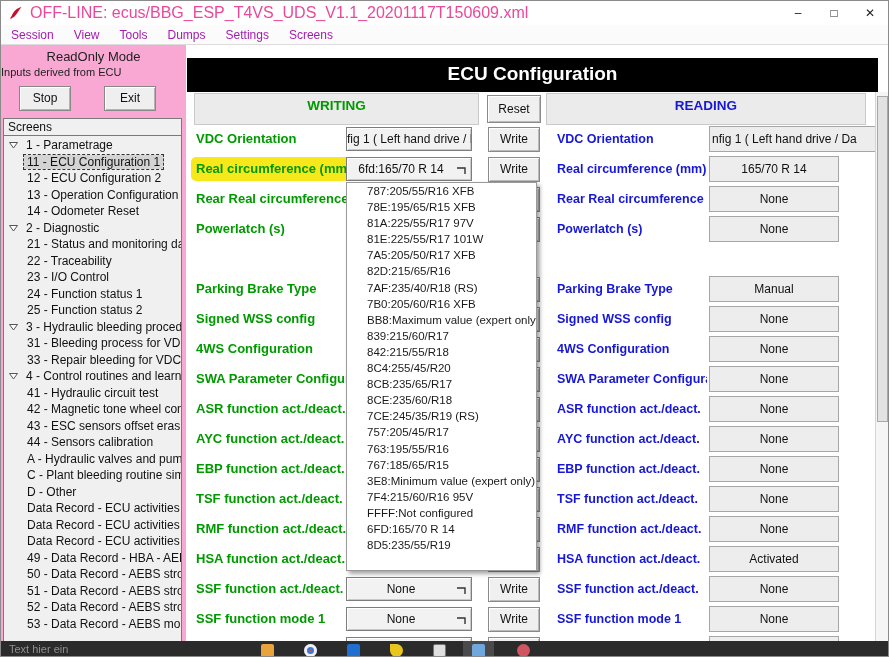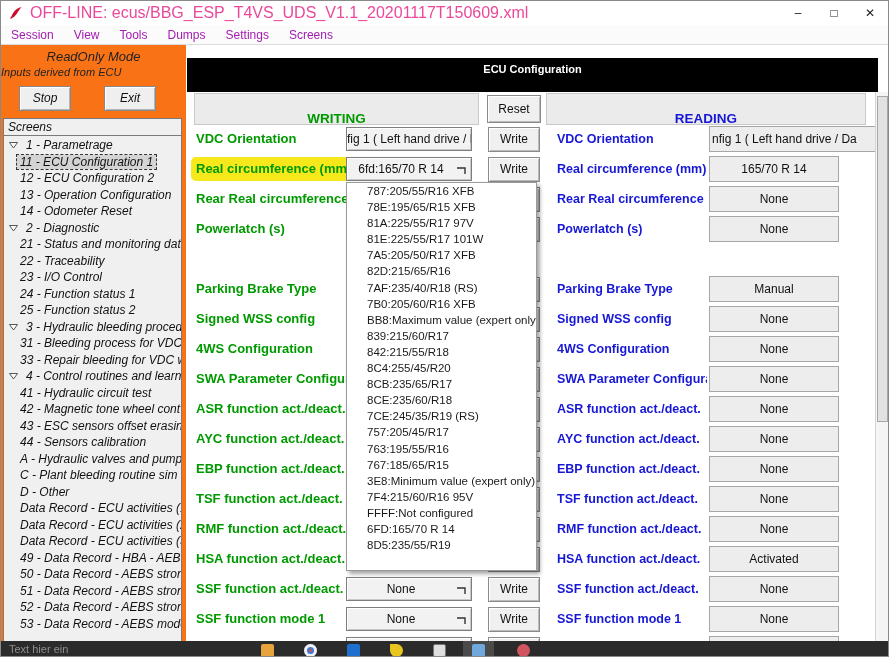--- a/index.html
+++ b/index.html
@@ -14,46 +14,46 @@
   .title-text { font-size:16px; color:#ec4899; white-space:nowrap; }
   .win-controls { position:absolute; right:0; top:0; height:24px; display:flex; }
   .win-btn { width:36px; height:24px; display:flex; align-items:center; justify-content:center;
              font-size:12px; color:#222; }
   
   .menubar { position:absolute; left:0; top:24px; width:100%; height:20px; background:#fbfbfb;
              border-bottom:1px solid #dcdcdc; display:flex; align-items:center; }
   .menu-item { font-size:12px; color:#a21caf; padding:2px 10px; }
 
   
-  .leftpanel { position:absolute; left:0; top:44px; width:185px; height:599px; background:#f97316;font-style:italic; }
+  .leftpanel { position:absolute; left:0; top:44px; width:185px; height:599px; background:#f9a8d4; }
   .mode-title { position:absolute; top:4px; left:0; width:100%; text-align:center; font-size:13px; color:#222; }
   .mode-sub   { position:absolute; top:21px; left:0; width:100%; text-align:left; font-size:11px; color:#222; }
   .tk-btn { position:absolute; top:41px; height:25px; background:#efefef; border:1px solid #888;
             box-shadow:inset 1px 1px 0 #fff, inset -1px -1px 0 #b5b5b5;
             font-size:12px; color:#111; text-align:center; line-height:23px; }
   .stop-btn { left:18px;  width:52px; }
   .exit-btn { left:103px; width:52px; }
   .screens-box { position:absolute; left:2px; top:73px; width:179px; height:525px;
                  border:1px solid #7a7a7a; background:#f0f0f0; overflow:hidden; }
   .screens-header { height:17px; font-size:12px; color:#111; padding:1px 0 0 4px;
                     border-bottom:1px solid #7a7a7a; }
   .tree { position:absolute; left:0; top:18px; right:0; bottom:0; overflow:hidden; }
   .titem { height:16.5px; display:flex; align-items:center; white-space:nowrap; }
   .expander { display:none; width:14px; margin-left:4px; flex:0 0 14px; }
   .expander.show { display:inline-block; }
   .tlabel { font-size:12px; color:#111; margin-left:1px; padding:0 3px; }
-  .titem .tlabel.child { margin-left:13px; }
+  .titem .tlabel.child { margin-left:20px; }
   .titem .tlabel.selected { background:#d4d4d4; outline:1px dashed #333; }
 
   
   .main { position:absolute; left:185px; top:44px; width:704px; height:599px; background:#fff; }
   .ecu-header { position:absolute; left:1px; top:13px; width:691px; height:34px; background:#000;
-                color:#fff; font-weight:bold; font-size:11px; text-align:center; padding-top:5px; }
+                color:#fff; font-weight:bold; font-size:19px; text-align:center; padding-top:5px; }
   .col-head { position:absolute; top:48px; height:32px; background:#ebebeb; border:1px solid #c9c9c9;
-              text-align:center; font-weight:bold; font-size:13.5px; padding-top:17px; }
+              text-align:center; font-weight:bold; font-size:13.5px; padding-top:4px; }
   .writing-h { left:8px;   width:285px; color:var(--writing_green); }
   .reading-h { left:360px; width:320px; color:var(--reading_blue); }
   .reset-btn { position:absolute; left:301px; top:50px; width:54px; height:28px; background:#f0f0f0;
                border:1px solid #8a8a8a; box-shadow:inset 1px 1px 0 #fff, inset -1px -1px 0 #bbb;
                font-size:12px; color:#111; text-align:center; line-height:26px; }
 
   .cfg-row { position:absolute; left:0; top:calc(79px + var(--i)*30px); width:100%; height:30px; }
   .w-label { position:absolute; left:10px; top:0; height:30px; line-height:30px; width:150px;
              overflow:hidden; white-space:nowrap; color:var(--writing_green);
              font-weight:bold; font-size:13px; }

